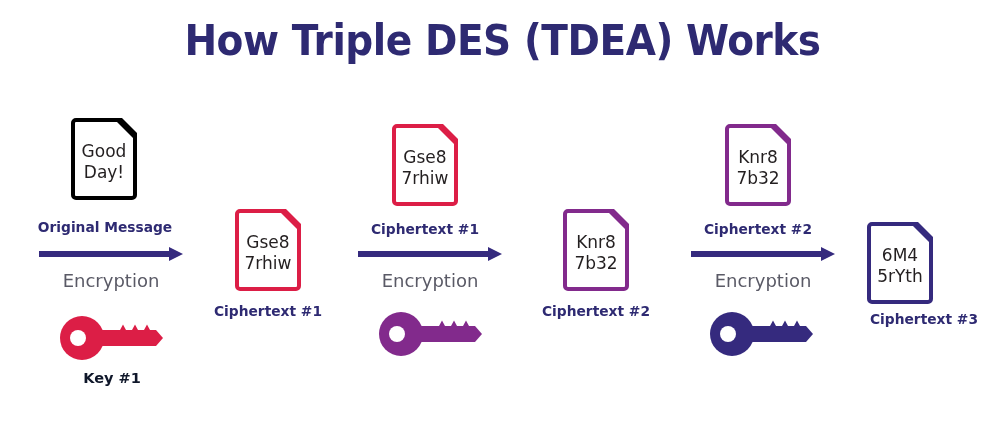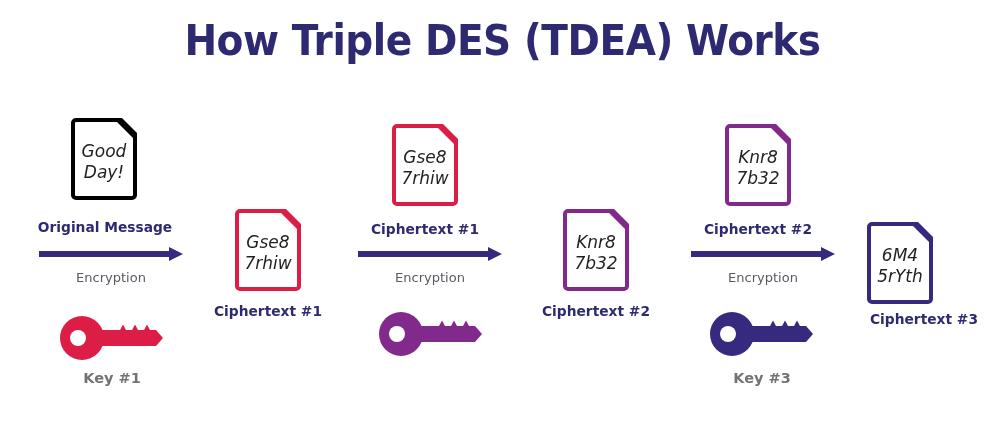--- a/index.html
+++ b/index.html
@@ -20,21 +20,21 @@
     font-weight:bold;
     font-size:42px;
     letter-spacing:-0.5px;
     color:#2E2A72;
     transform:scaleX(0.93);
     transform-origin:50% 50%;
     white-space:nowrap;
   }
 
   
-  .doc{position:absolute;font-style:italic;}
+  .doc{position:absolute;}
   .doc-shape{
     position:relative;
     width:100%;height:100%;
     box-sizing:border-box;
     background:#ffffff;
     border:4px solid #000;
     border-radius:5px;
   }
   .doc-fold{
     position:absolute;
@@ -88,35 +88,35 @@
     position:absolute;right:0;top:0;
     width:0;height:0;
     border-top:7px solid transparent;
     border-bottom:7px solid transparent;
     border-left:14px solid #352A7E;
   }
   .arrow-label{
     position:absolute;
     text-align:center;
     font-family:"DejaVu Sans", sans-serif;
-    font-size:13px;
+    font-size:18px;
     color:#5A5A66;
     white-space:nowrap;
   }
 
   
   .key{position:absolute;}
   .key svg{display:block;width:100%;height:100%;}
   .key-label{
     position:absolute;
     text-align:center;
     font-family:"DejaVu Sans", sans-serif;
     font-weight:bold;
     font-size:14.5px;
-    color:#737373;
+    color:#0f172a;
     white-space:nowrap;
   }
 </style>
 </head>
 <body>
 
 <div id="stage">
 
   <div class="title">How Triple DES (TDEA) Works</div>
 
@@ -224,21 +224,20 @@
   <div class="key" style="left:703px;top:312px;width:104px;height:44px;">
     <svg viewBox="0 0 104 44" xmlns="http://www.w3.org/2000/svg" aria-hidden="true">
       <g fill="#352A7E">
         <path d="M22,0 A22,22 0 1,0 22,44 A22,22 0 1,0 22,0 Z"></path>
         <path d="M38,14 L60,14 L63,8.5 L66,14 L72,14 L75,8.5 L78,14 L84,14 L87,8.5 L90,14
                  L96,14 L103,22 L96,30 L38,30 Z"></path>
         <circle cx="18" cy="22" r="8" fill="#ffffff"></circle>
       </g>
     </svg>
   </div>
-  <div class="key-label" style="left:685px;top:370px;width:140px;">Key #3</div>
 
   <div class="doc" style="left:860px;top:222px;width:66px;height:82px;">
     <div class="doc-shape" style="border-color:#352A7E;color:#352A7E;">
       <div class="doc-fold"></div>
       <div class="doc-fold-inner"></div>
       <div class="doc-text">
         <span>6M4</span>
         <span>5rYth</span>
       </div>
     </div>

